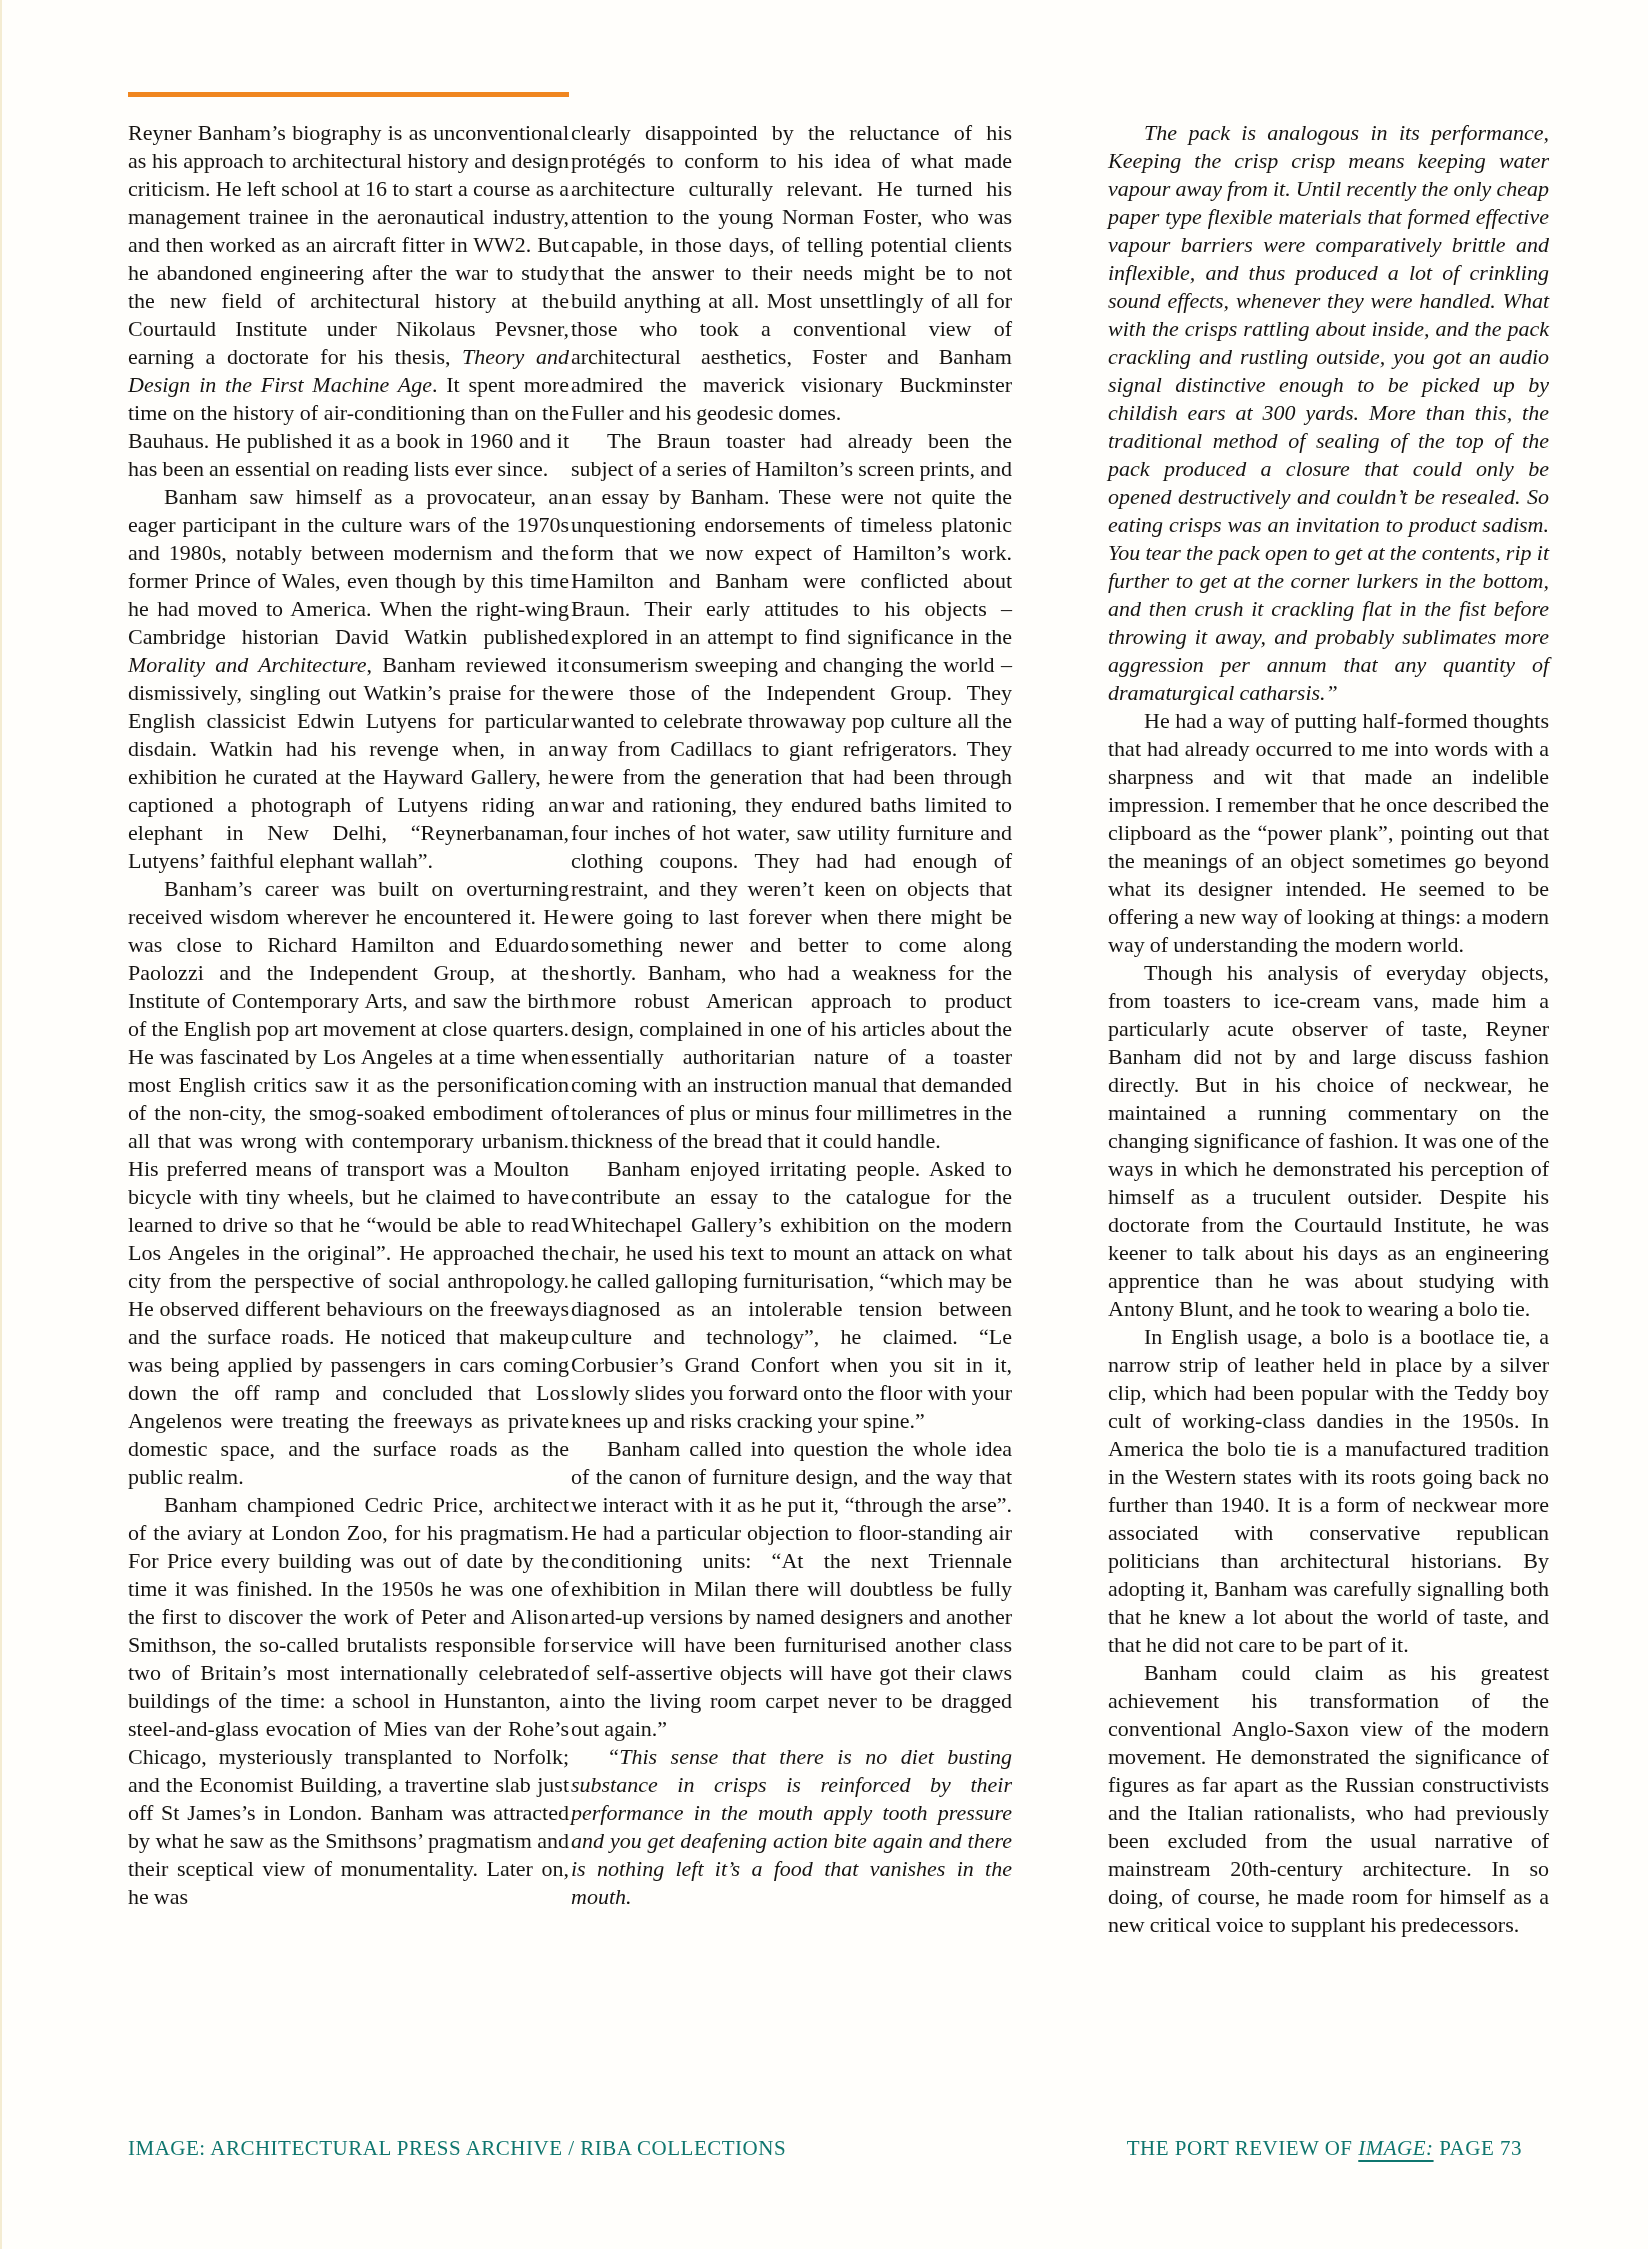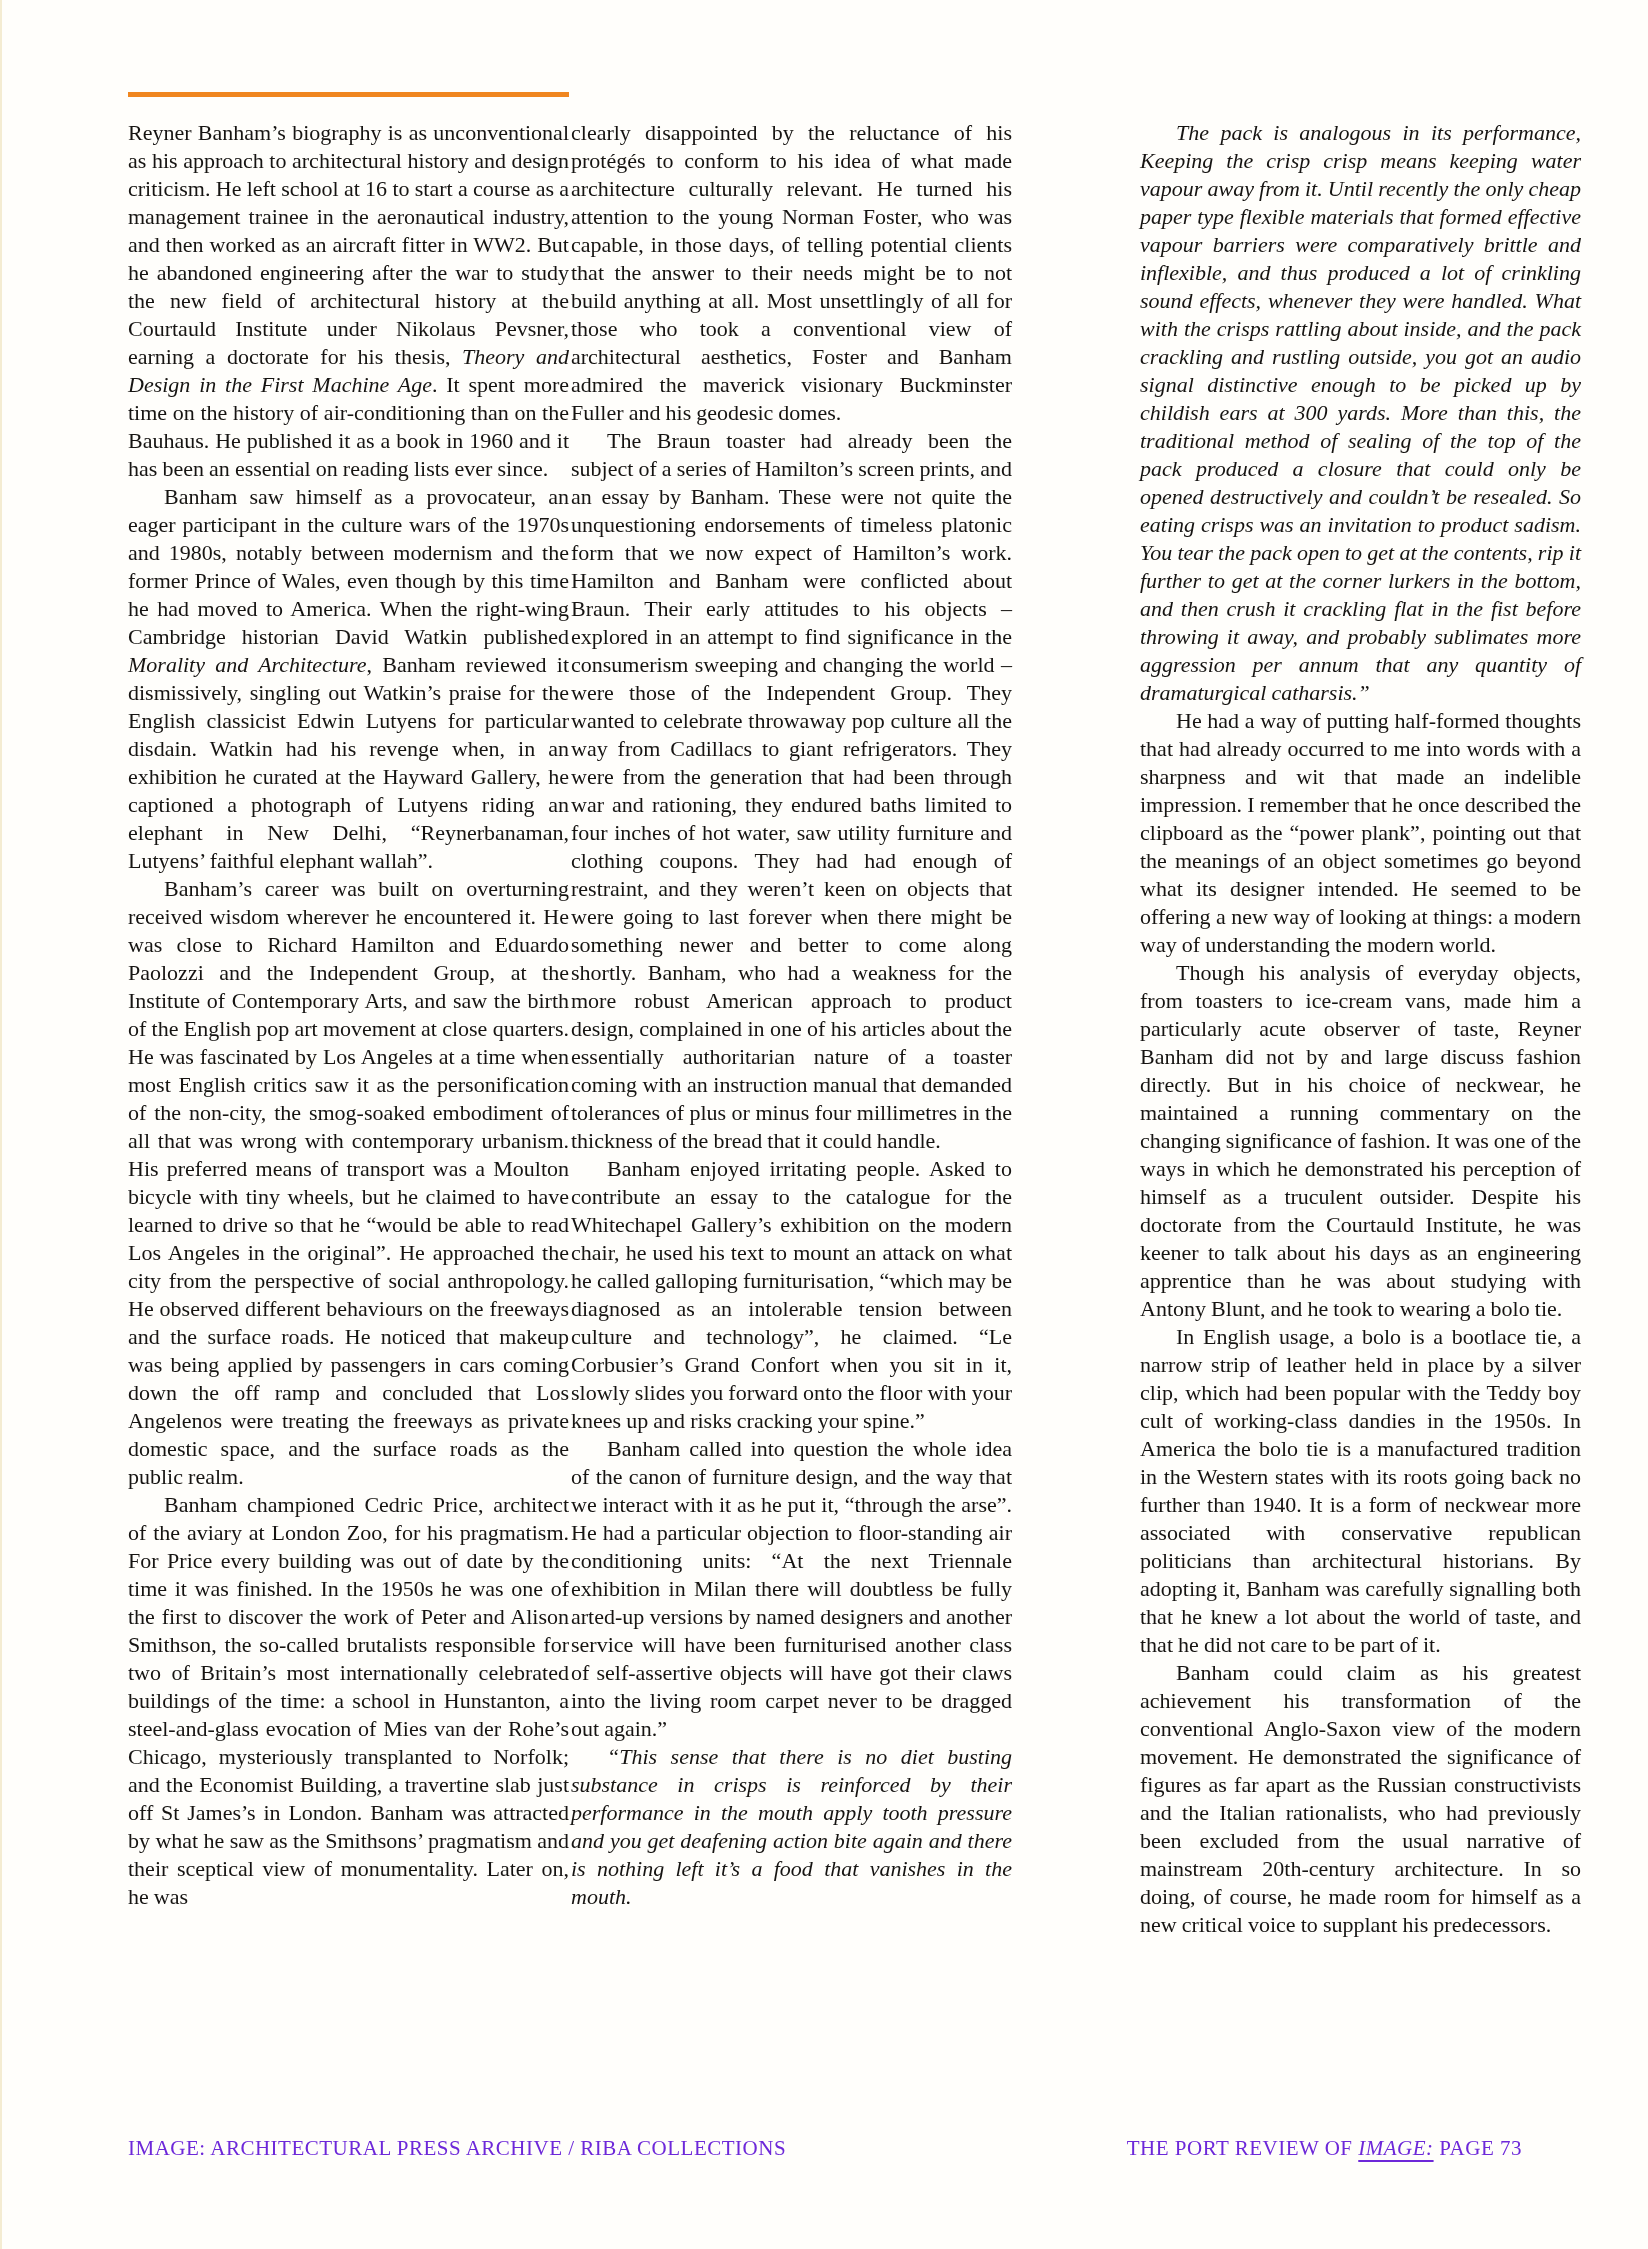--- a/index.html
+++ b/index.html
@@ -29,21 +29,21 @@
     width: 441px;
     font-size: 22px;
     line-height: 28px;
     text-align: justify;
     hyphens: auto;
     -webkit-hyphens: auto;
     word-spacing: -0.4px;
   }
   .col-0 { left: 128px; }
   .col-1 { left: 571px; }
-  .col-2 { left: 1140px; }
+  .col-2 { left: 1108px; }
   .col p { margin: 0; }
   .col p.indent { text-indent: 36px; }
   .col p.italic { font-style: italic; }
   .it { font-style: italic; }
   .footer {
     position: absolute;
     left: 128px;
     width: 1394px;
     top: 2136px;
     display: flex;
@@ -81,18 +81,18 @@
       <p class="indent italic"><span>“This sense that there is no diet busting substance in crisps is reinforced by their performance in the mouth apply tooth pressure and you get deafening action bite again and there is nothing left it’s a food that vanishes in the mouth.</span></p>
     </div>
   <div class="col col-2">
       <p class="indent italic"><span>The pack is analogous in its performance, Keeping the crisp crisp means keeping water vapour away from it. Until recently the only cheap paper type flexible materials that formed effective vapour barriers were comparatively brittle and inflexible, and thus produced a lot of crinkling sound effects, whenever they were handled. What with the crisps rattling about inside, and the pack crackling and rustling outside, you got an audio signal distinctive enough to be picked up by childish ears at 300 yards. More than this, the traditional method of sealing of the top of the pack produced a closure that could only be opened destructively and couldn’t be resealed. So eating crisps was an invitation to product sadism. You tear the pack open to get at the contents, rip it further to get at the corner lurkers in the bottom, and then crush it crackling flat in the fist before throwing it away, and probably sublimates more aggression per annum that any quantity of dramaturgical catharsis.”</span></p>
       <p class="indent "><span>He had a way of putting half-formed thoughts that had already occurred to me into words with a sharpness and wit that made an indelible impression. I remember that he once described the clipboard as the “power plank”, pointing out that the meanings of an object sometimes go beyond what its designer intended. He seemed to be offering a new way of looking at things: a modern way of understanding the modern world.</span></p>
       <p class="indent "><span>Though his analysis of everyday objects, from toasters to ice-cream vans, made him a particularly acute observer of taste, Reyner Banham did not by and large discuss fashion directly. But in his choice of neckwear, he maintained a running commentary on the changing significance of fashion. It was one of the ways in which he demonstrated his perception of himself as a truculent outsider. Despite his doctorate from the Courtauld Institute, he was keener to talk about his days as an engineering apprentice than he was about studying with Antony Blunt, and he took to wearing a bolo tie.</span></p>
       <p class="indent "><span>In English usage, a bolo is a bootlace tie, a narrow strip of leather held in place by a silver clip, which had been popular with the Teddy boy cult of working-class dandies in the 1950s. In America the bolo tie is a manufactured tradition in the Western states with its roots going back no further than 1940. It is a form of neckwear more associated with conservative republican politicians than architectural historians. By adopting it, Banham was carefully signalling both that he knew a lot about the world of taste, and that he did not care to be part of it.</span></p>
       <p class="indent "><span>Banham could claim as his greatest achievement his transformation of the conventional Anglo-Saxon view of the modern movement. He demonstrated the significance of figures as far apart as the Russian constructivists and the Italian rationalists, who had previously been excluded from the usual narrative of mainstream 20th-century architecture. In so doing, of course, he made room for himself as a new critical voice to supplant his predecessors.</span></p>
     </div>
 
-  <div class="footer" style="color: #6d28d9;">
+  <div class="footer" style="color: #0f766e;">
     <span>IMAGE: ARCHITECTURAL PRESS ARCHIVE / RIBA COLLECTIONS</span>
     <span><span>THE PORT REVIEW OF </span><span class="em">IMAGE:</span><span> PAGE 73</span></span>
   </div>
 </div>
 
 
 </body></html>

